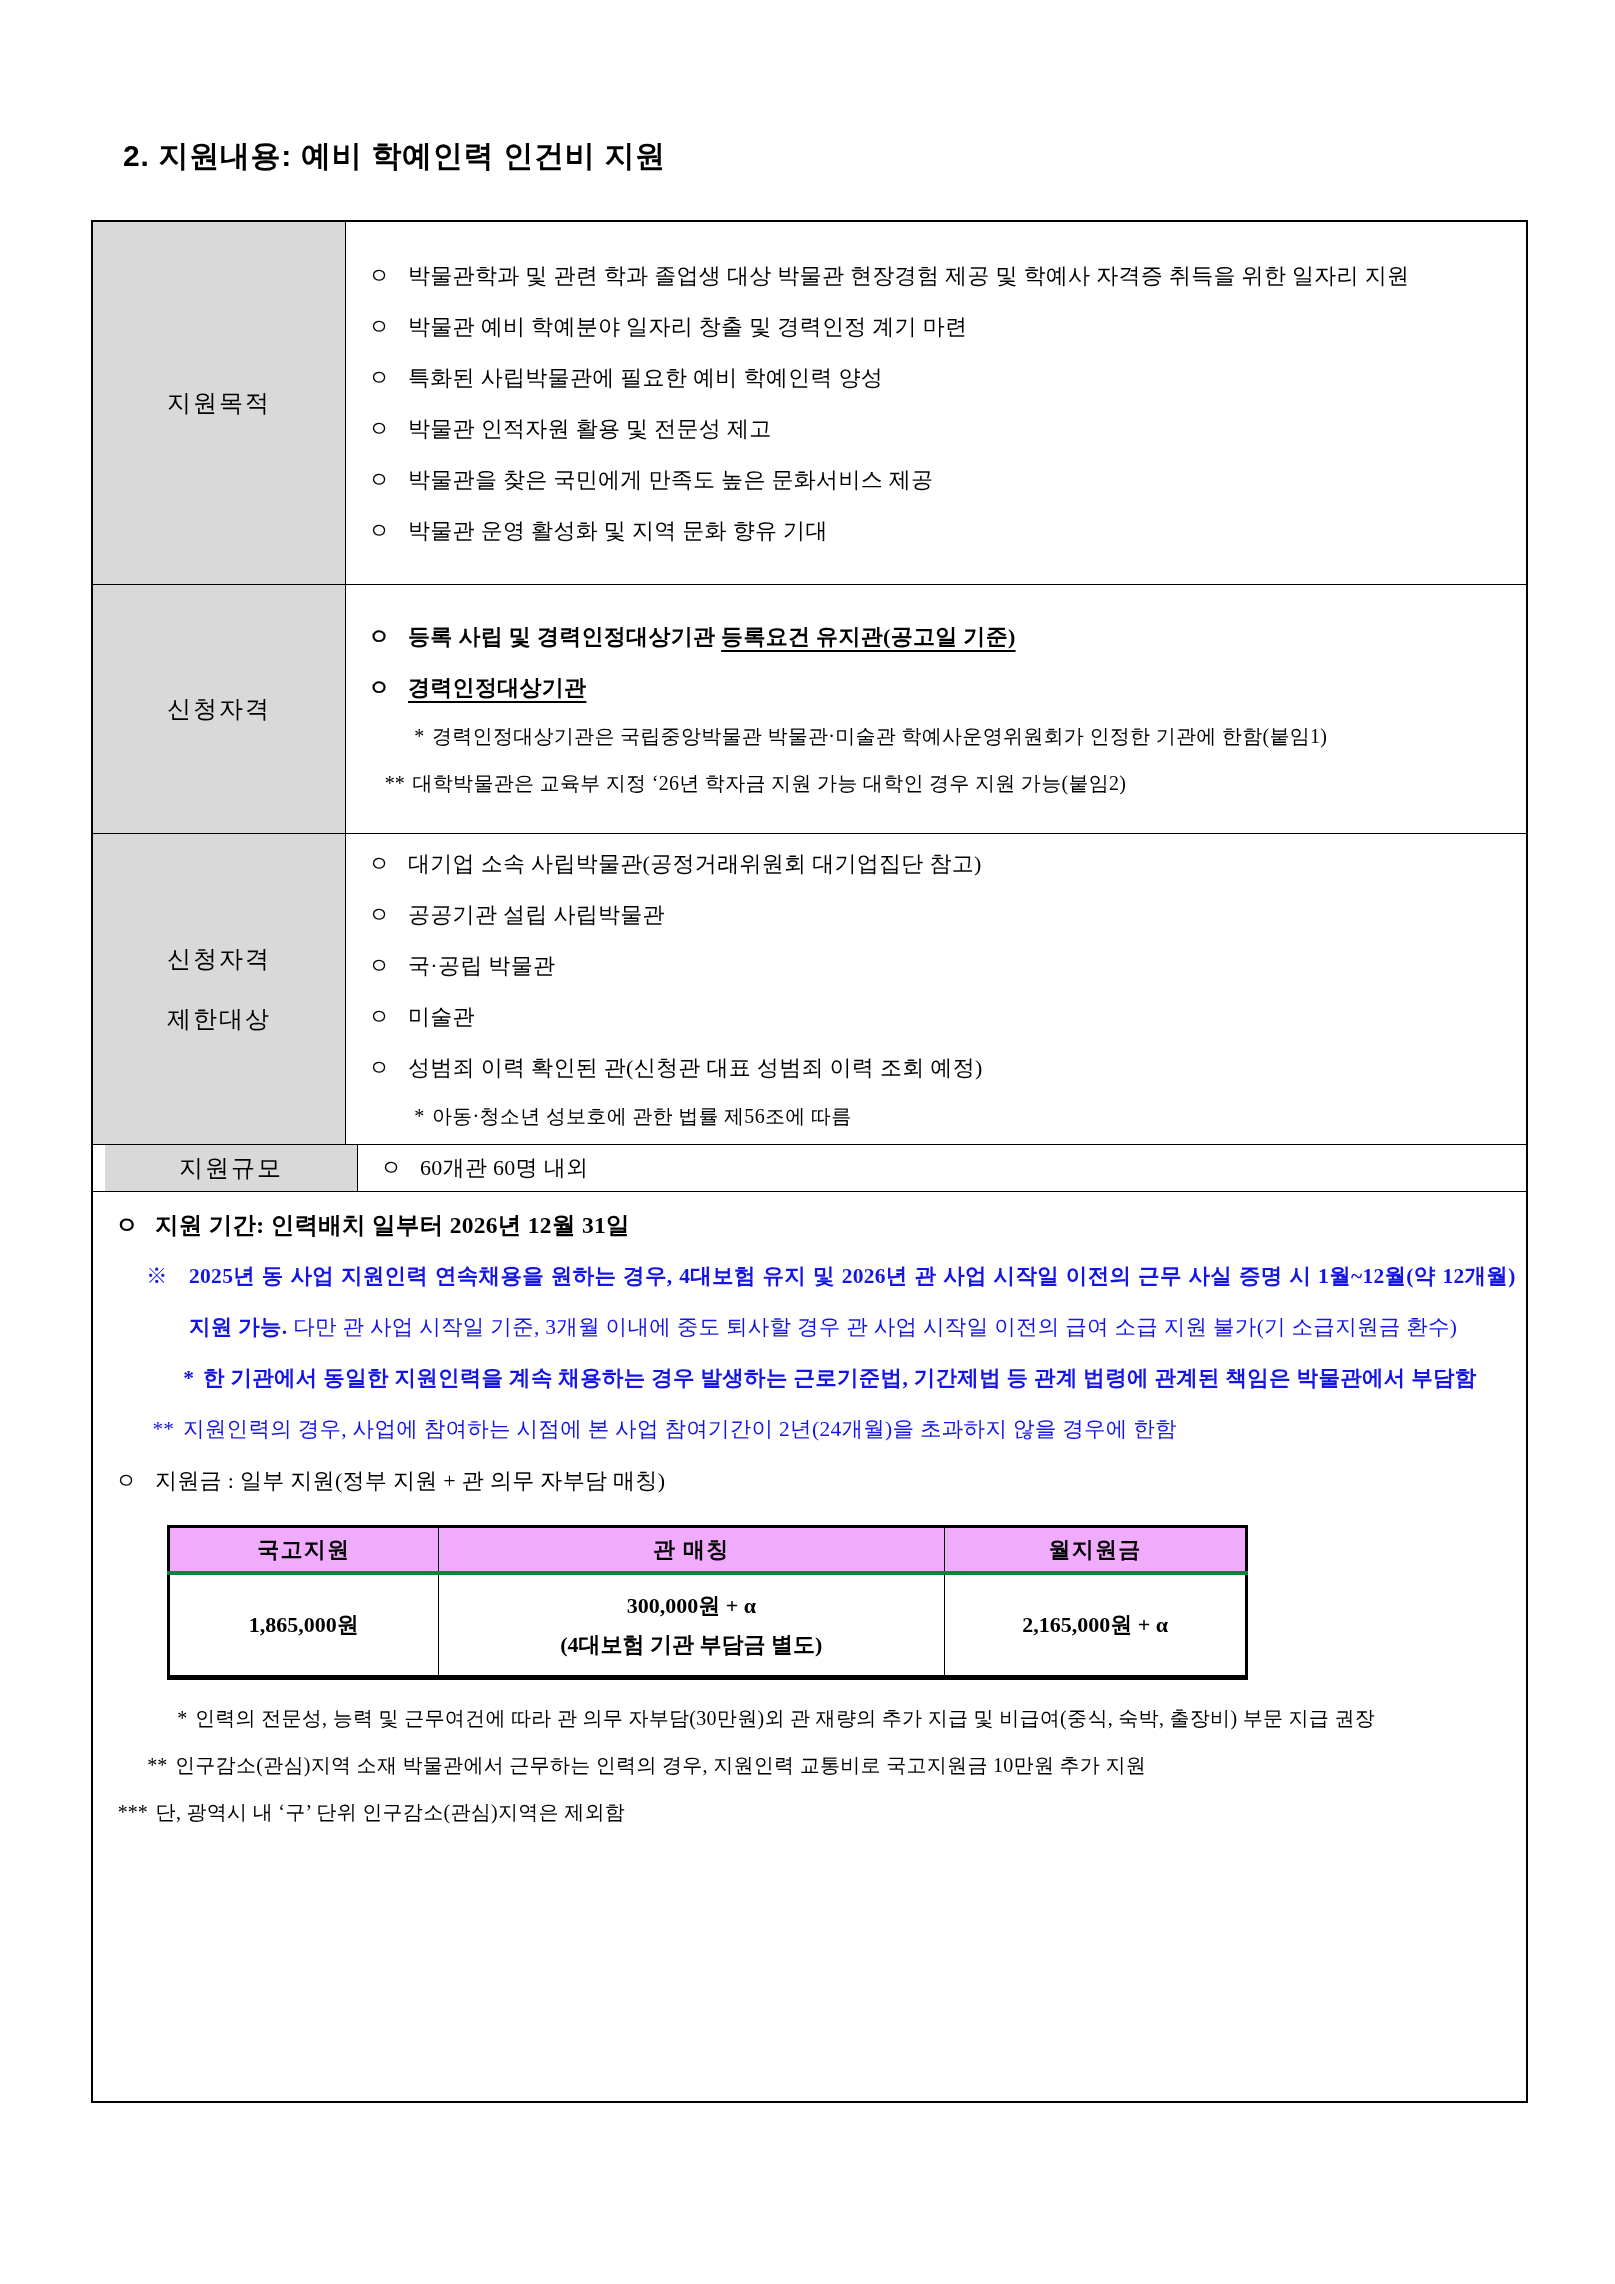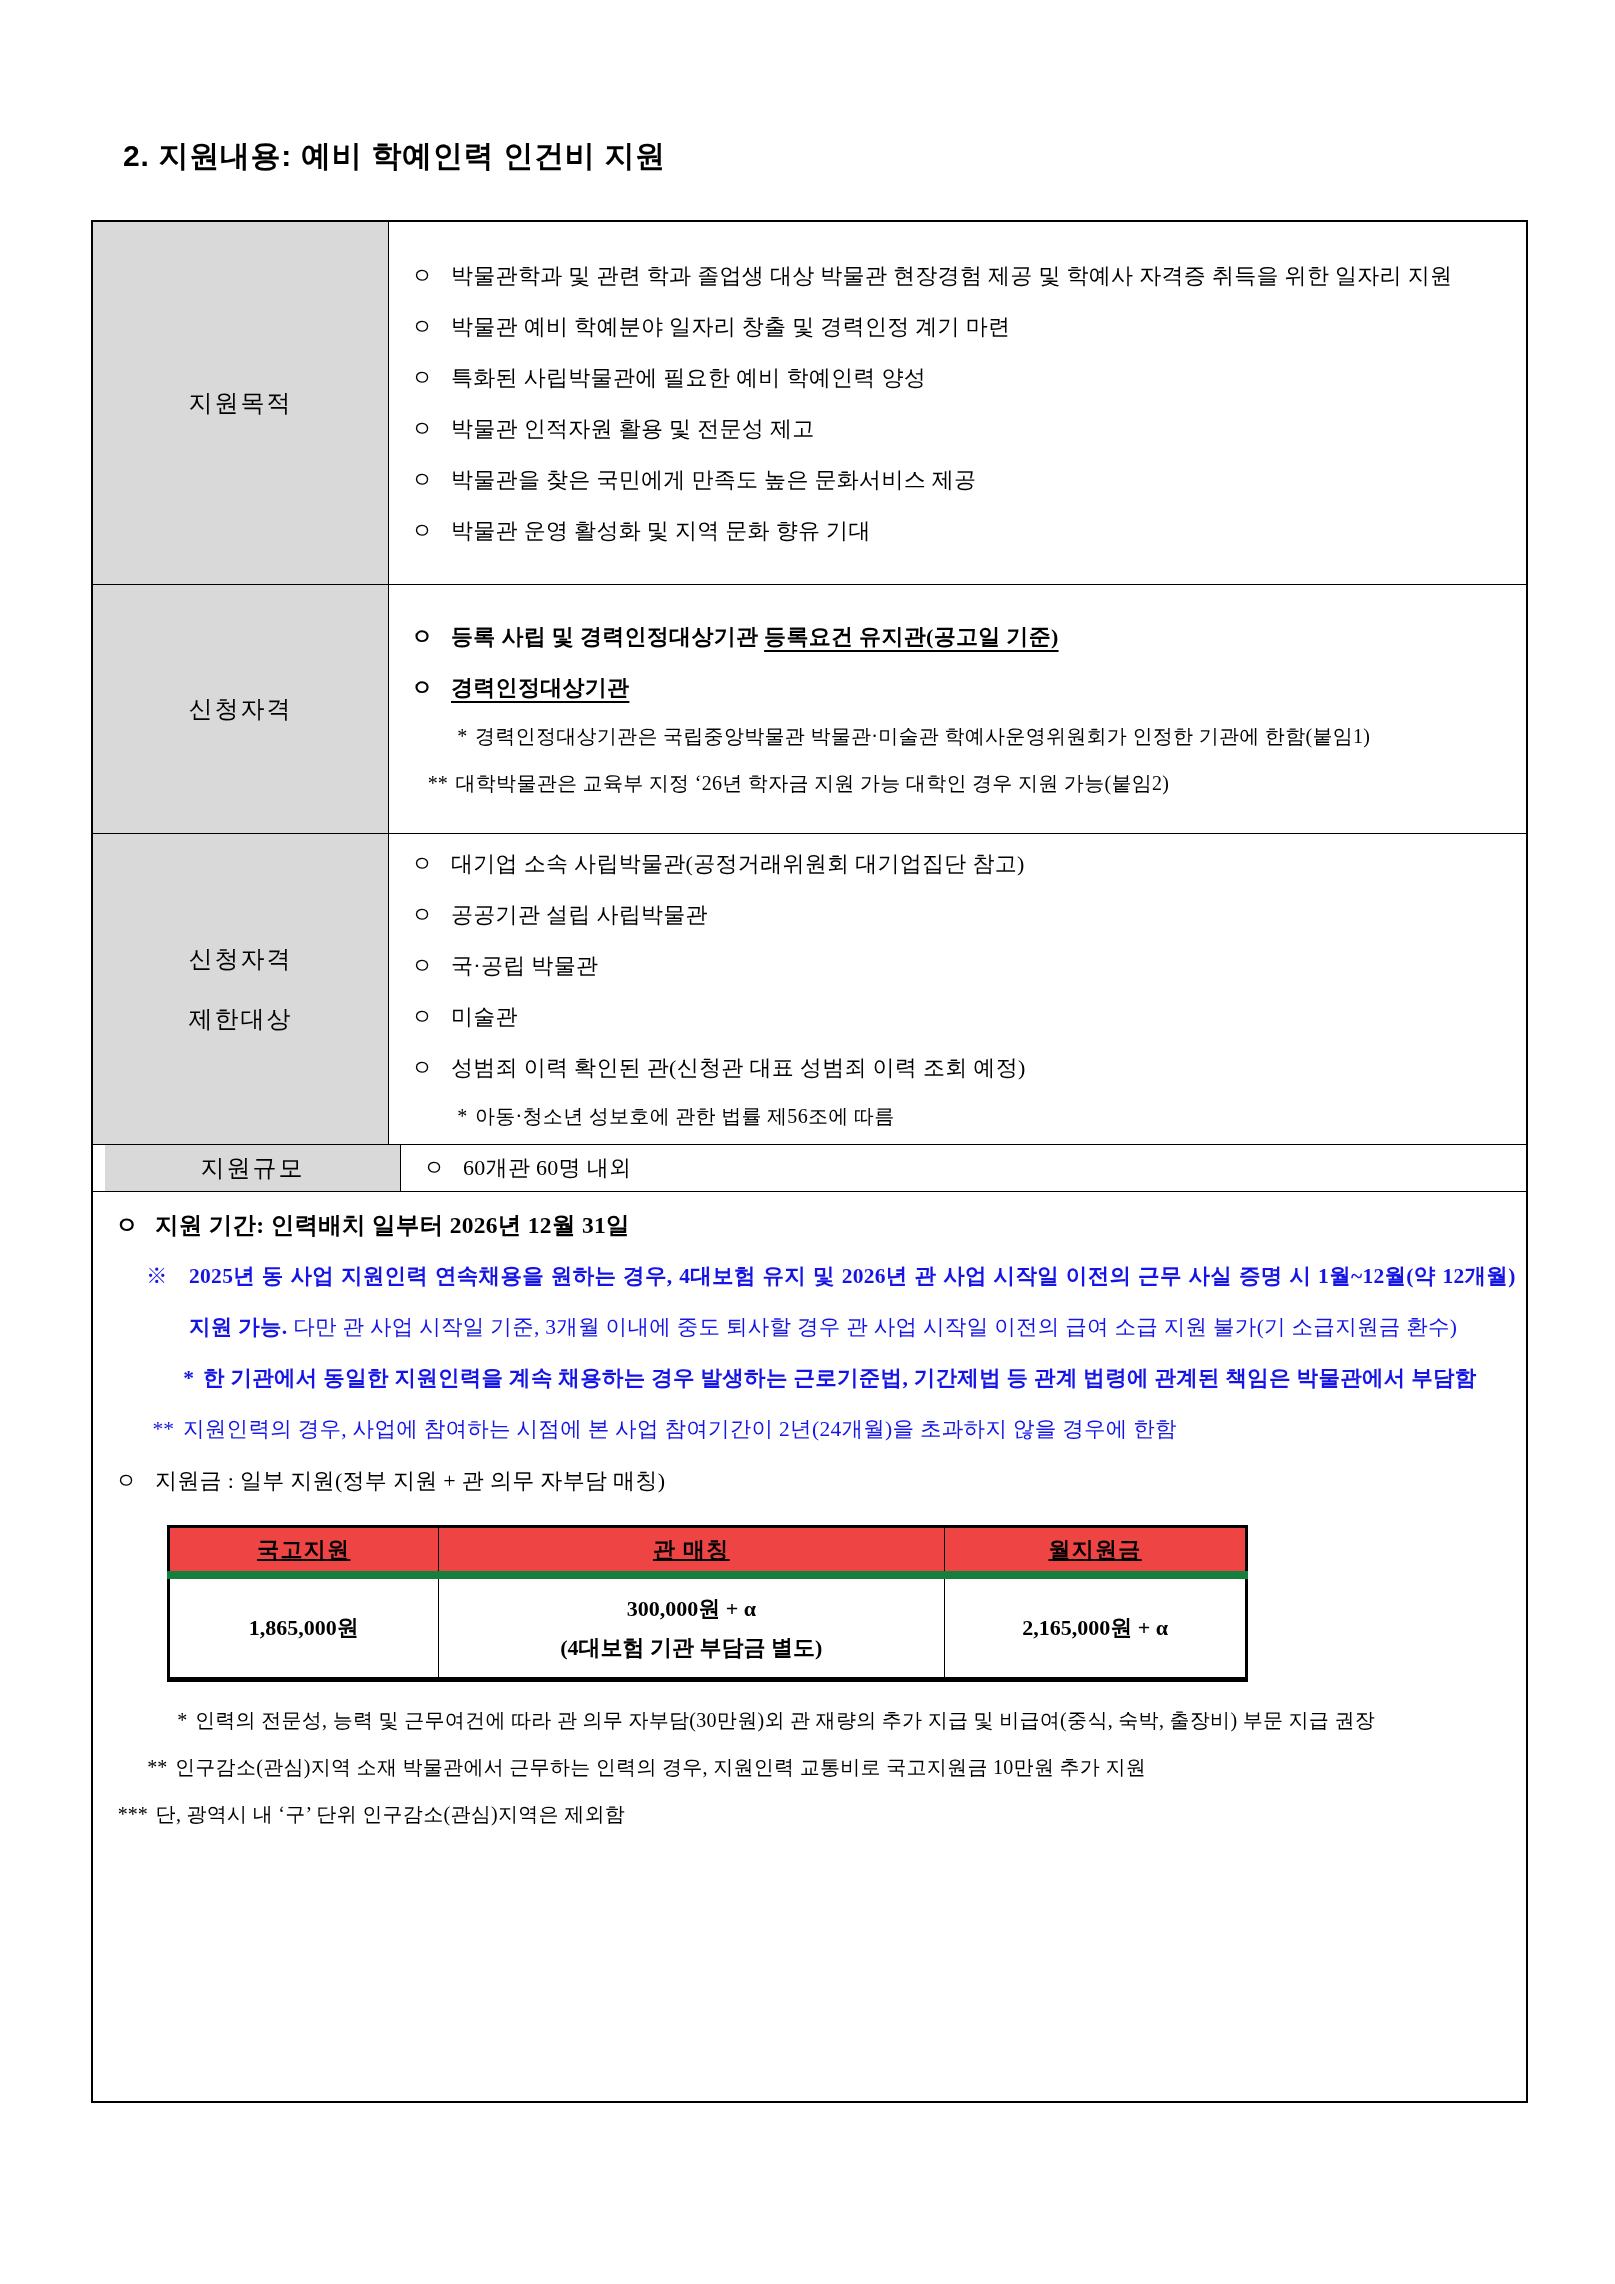--- a/index.html
+++ b/index.html
@@ -18,21 +18,21 @@
   }
 
   .mtable{
     position:absolute;left:91px;top:220px;width:1437px;
     border:2.6px solid #000;box-sizing:border-box;
     display:flex;flex-direction:column;
   }
   .mrow{display:flex;border-top:1.3px solid #000;}
   .mrow:first-child{border-top:none;}
   .mhead{
-    width:296px;flex:none;background:#d9d9d9;border-right:1.3px solid #000;
+    width:253px;flex:none;background:#d9d9d9;border-right:1.3px solid #000;
     display:flex;flex-direction:column;align-items:center;justify-content:center;
     font-size:24px;letter-spacing:2px;box-sizing:border-box;
   }
   .mbody{
     flex:1;box-sizing:border-box;padding:3.9px 10.4px 3.9px 22px;
     display:flex;flex-direction:column;justify-content:center;
   }
 
   .li{display:flex;font-size:22px;line-height:51px;}
   .li .mk{flex:none;width:40px;}
@@ -56,22 +56,22 @@
   table.subsidy{
     border-collapse:collapse;width:100%;
     border:3.3px solid #000;border-bottom:5.2px solid #000;
     font-size:22px;font-weight:bold;text-align:center;
   }
   table.subsidy th,table.subsidy td{
     border-left:1.3px solid #000;padding:6.5px 3.9px;box-sizing:border-box;
   }
   table.subsidy th:first-child,table.subsidy td:first-child{border-left:none;}
   table.subsidy thead th{
-    background:#ef4444;border-bottom:8px solid #15803d;
-    font-weight:bold;height:43px;letter-spacing:1.3px;text-decoration:underline;
+    background:#f0abfc;border-bottom:4px solid #15803d;
+    font-weight:bold;height:43px;letter-spacing:1.3px;
   }
   table.subsidy td{height:104px;line-height:39px;}
   .col-nat{width:25%;}
   .col-match{width:47%;}
   .col-month{width:28%;}
 
   .fnotes{margin-top:3.9px;}
 </style>
 </head>
 <body>

